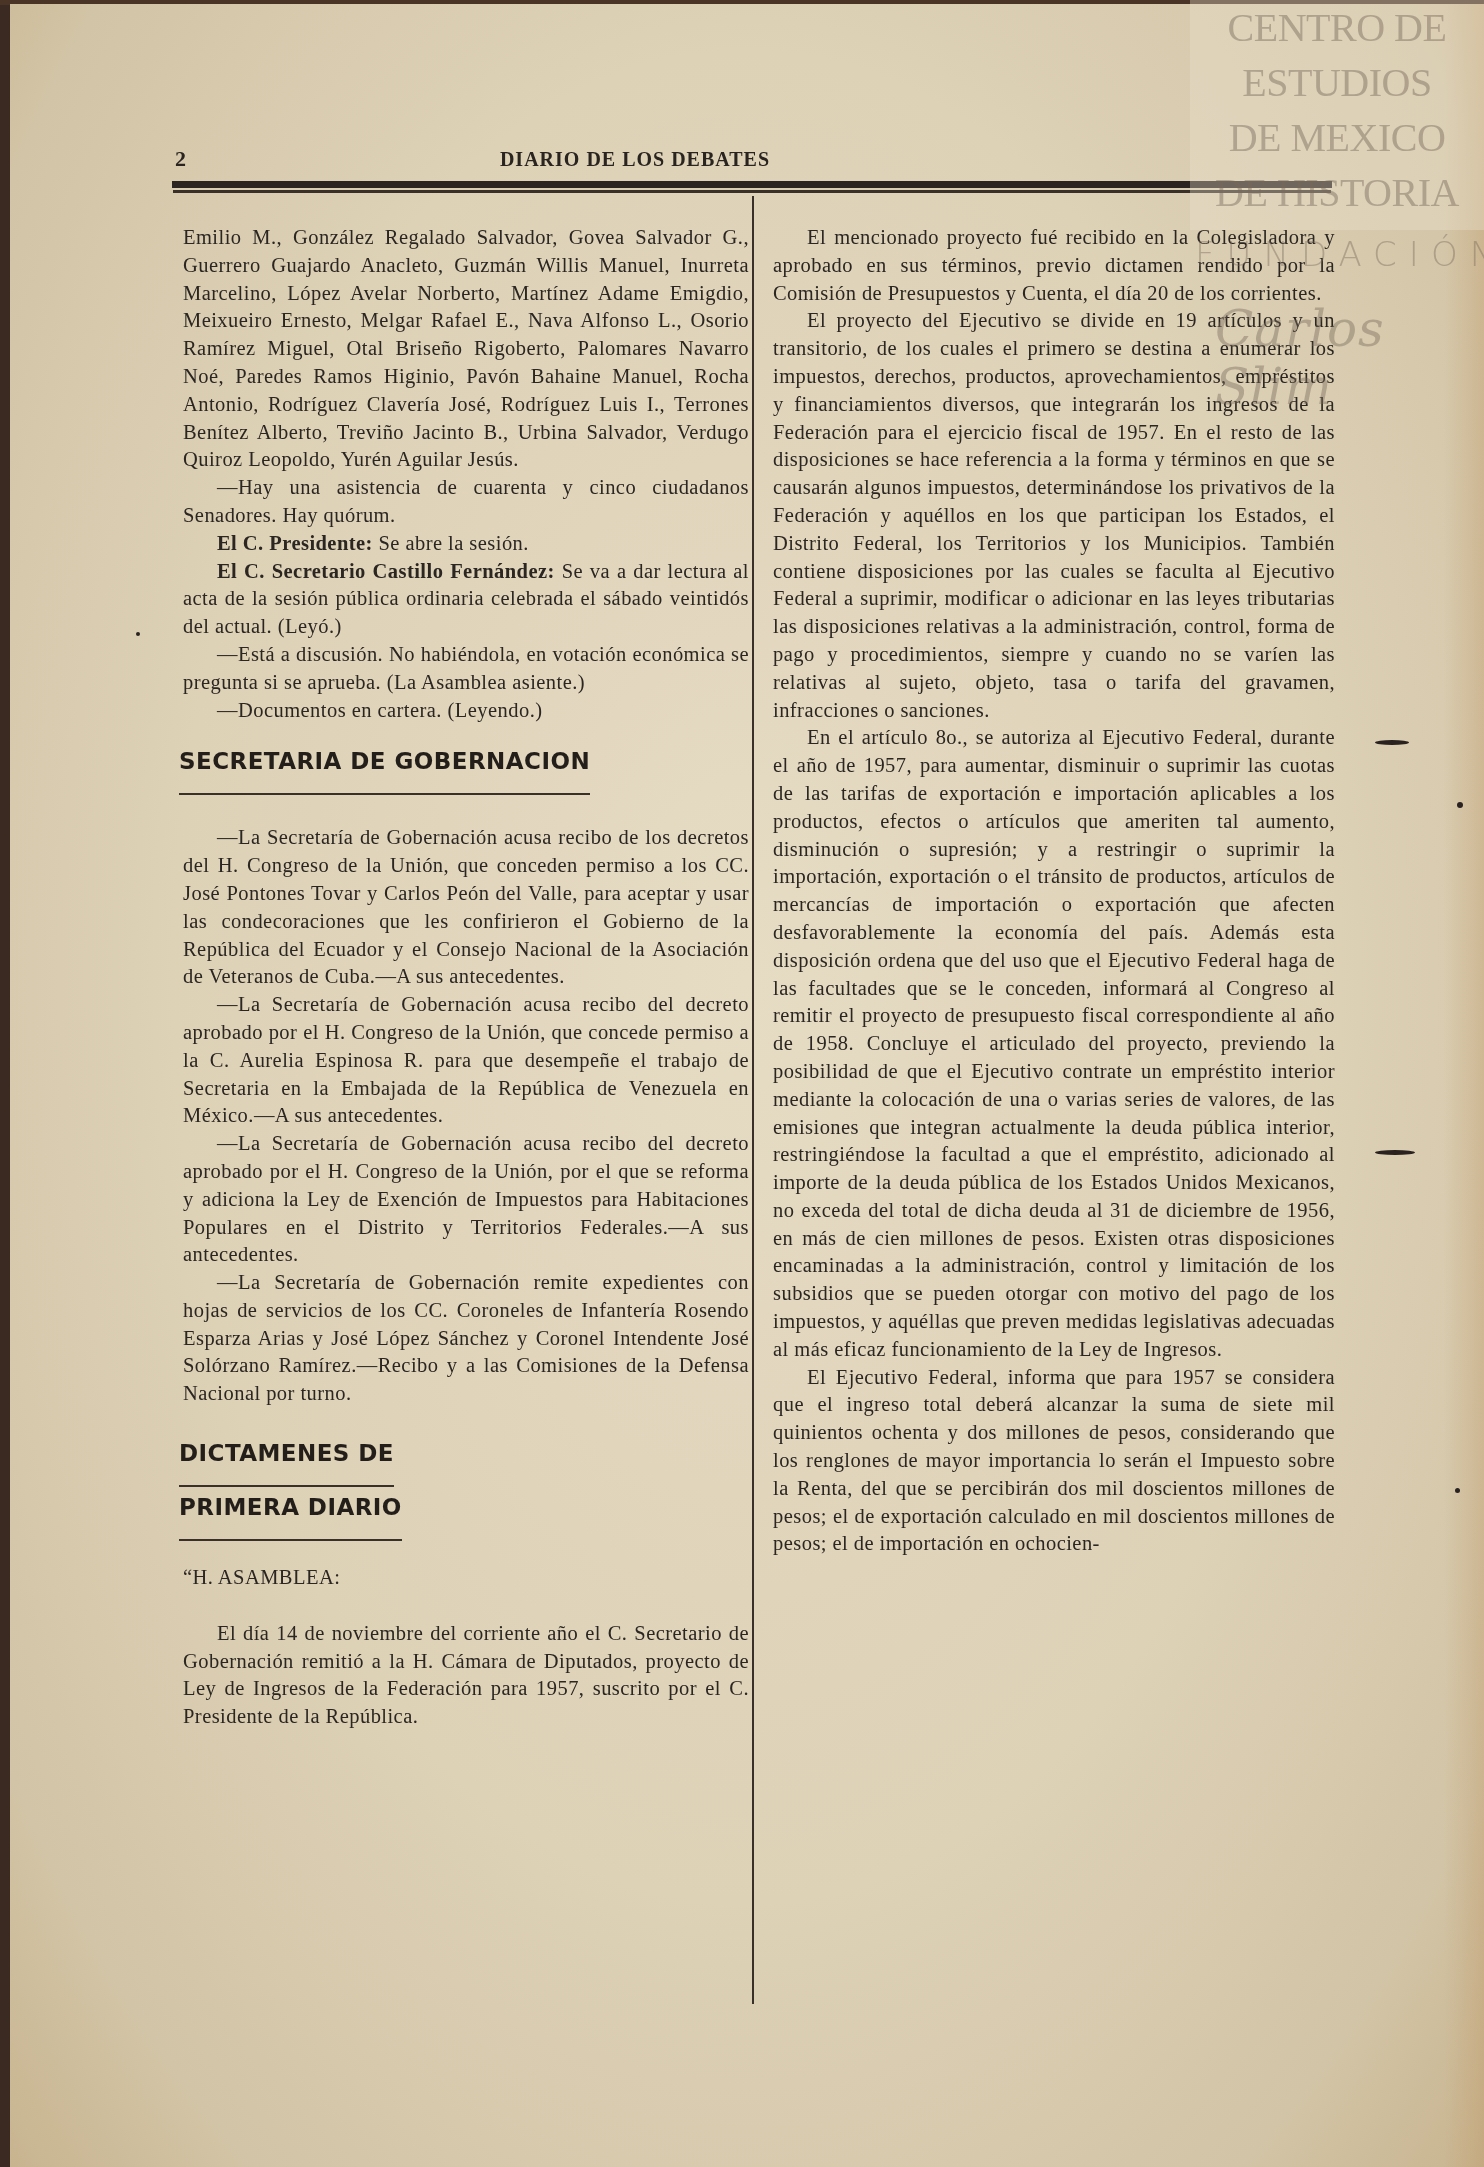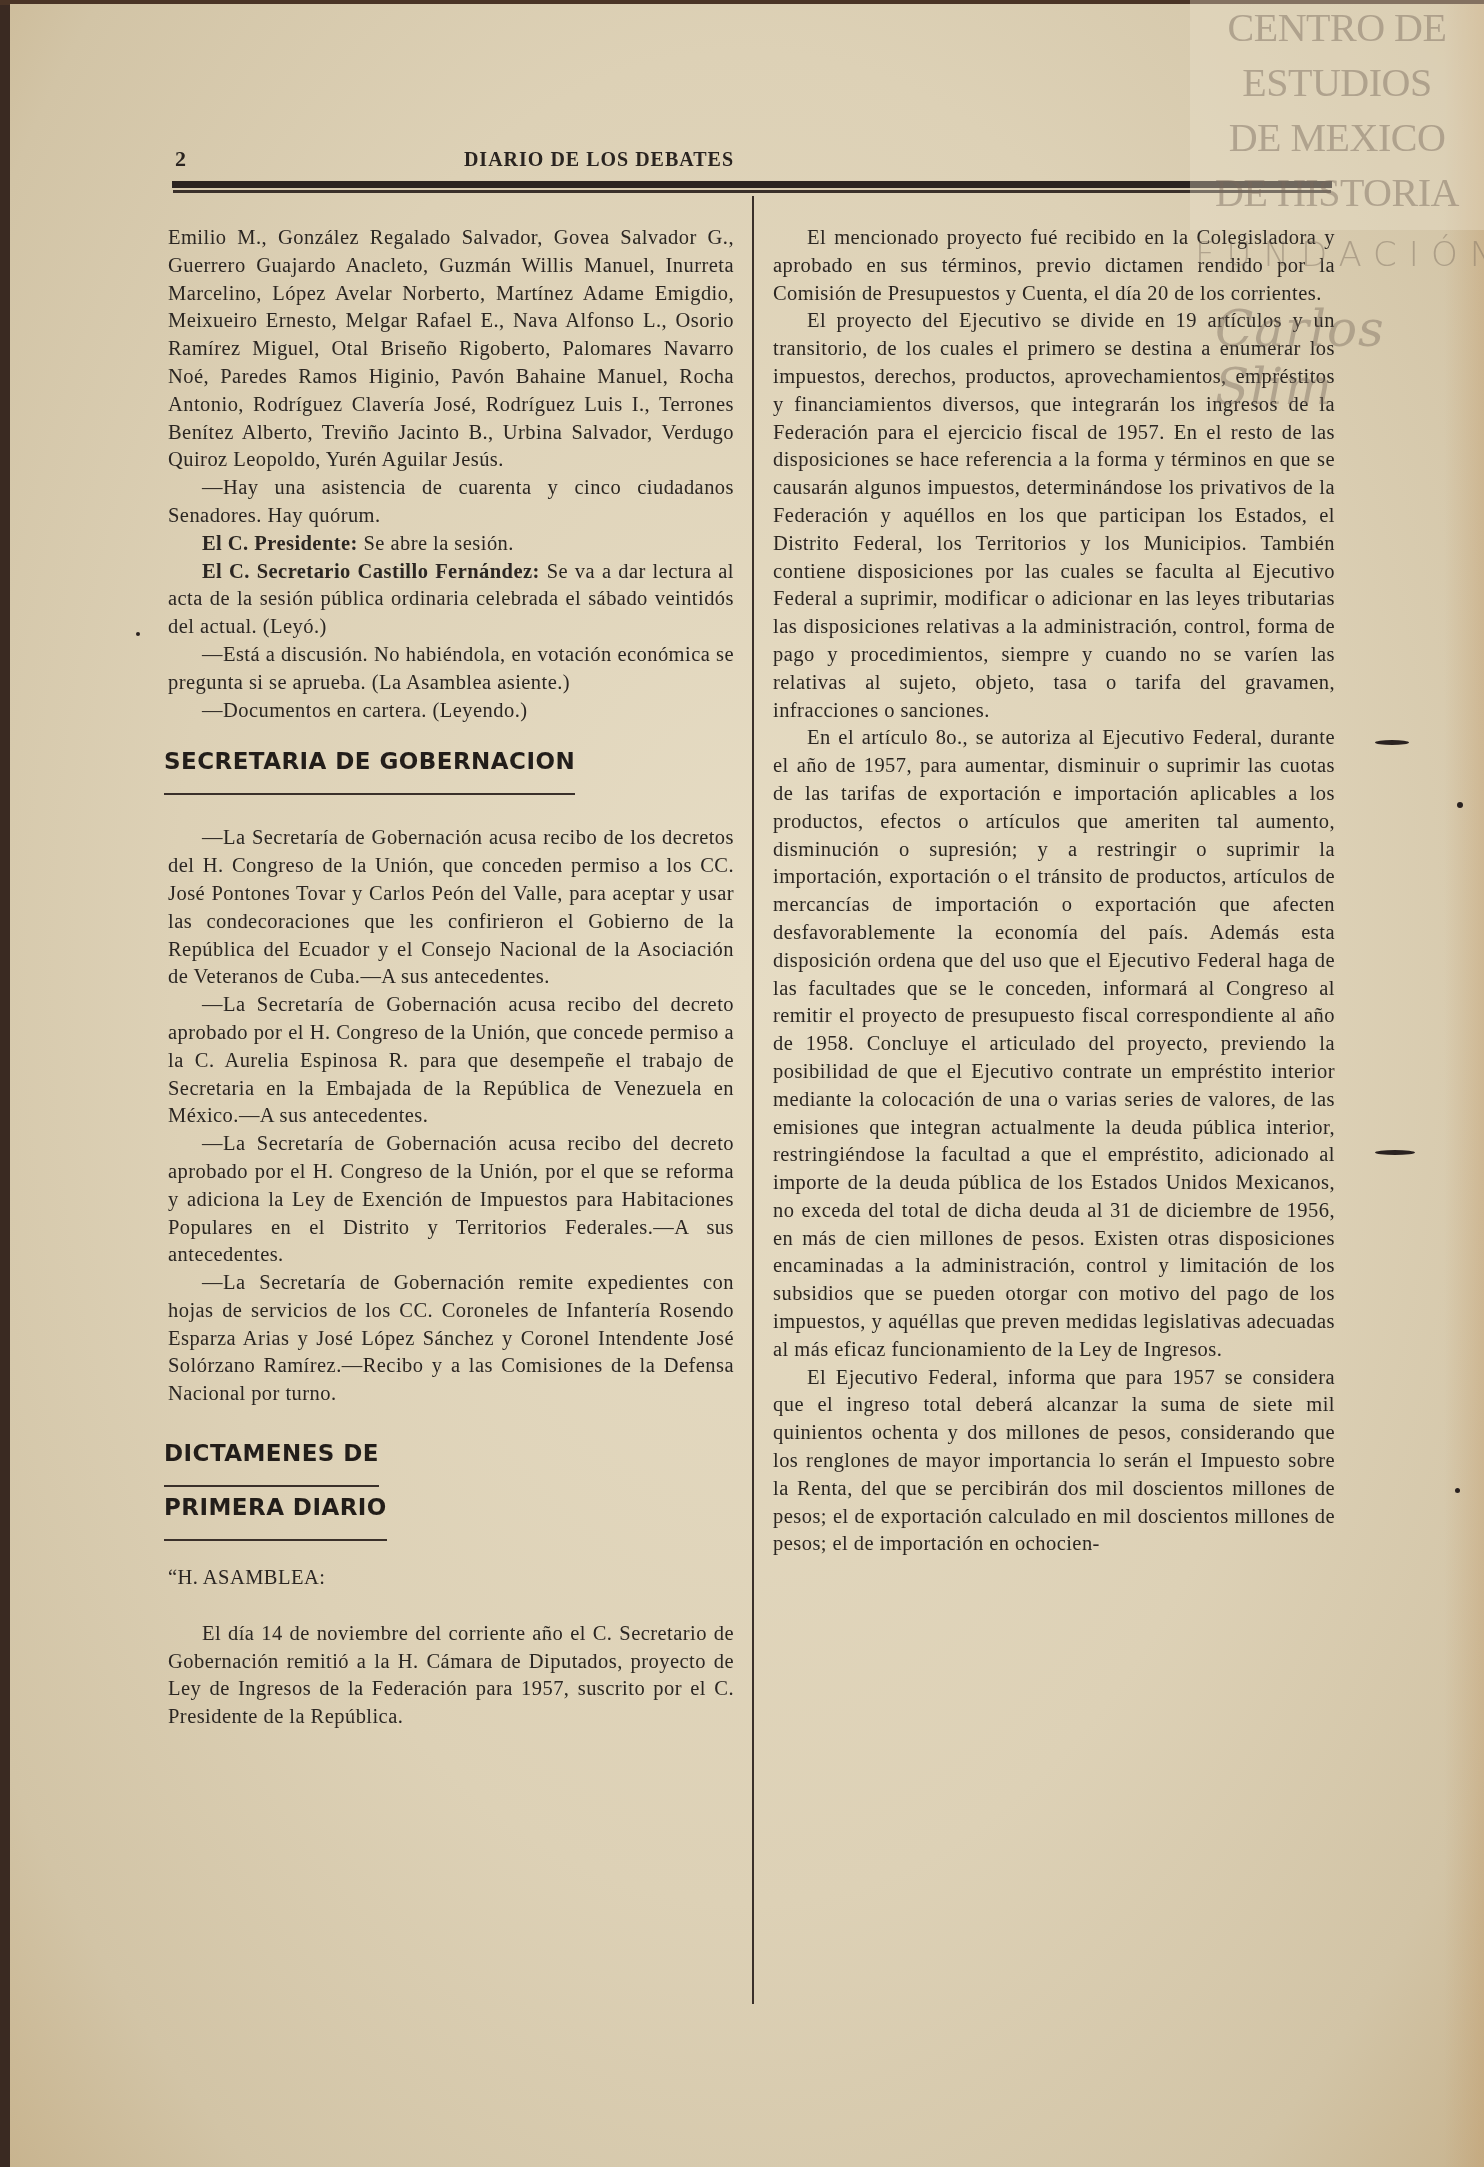--- a/index.html
+++ b/index.html
@@ -17,37 +17,37 @@
     background: linear-gradient(90deg, rgba(200,170,120,0) 0%, rgba(190,150,100,0.35) 100%);
   }
   .topedge { position: absolute; left: 0; top: 0; width: 1484px; height: 5px; background: #4a3426; }
   .page-number {
     position: absolute; left: 175px; top: 146px; font-size: 22px; font-weight: bold; color: #2a2420;
     font-family: "Liberation Serif", serif;
   }
   .running-title {
     position: absolute; left: 0; width: 1150px; top: 148px; text-align: center;
     font-size: 20px; font-weight: bold; letter-spacing: 1px; color: #2a2420;
-    font-family: "Liberation Serif", serif; padding-left: 24px;
+    font-family: "Liberation Serif", serif; padding-left: 60px;
   }
   .header-rule {
     position: absolute; left: 172px; top: 181px; width: 1160px; height: 7px;
     background: #2c2420; border-bottom: 2px solid #d9ccb0;
     box-shadow: 0 4px 0 -1px #3a302a;
   }
   .column-divider {
     position: absolute; left: 752px; top: 196px; width: 2px; height: 1808px; background: #3a302a;
   }
   .col {
     position: absolute; top: 224px; color: #2b2622;
     font-family: "Liberation Serif", serif;
     font-size: 20.5px; line-height: 27.8px; text-align: justify; hyphens: manual;
     letter-spacing: 0.45px;
   }
-  .col.left { left: 168px; width: 566px; }
+  .col.left { left: 183px; width: 566px; }
   .col.right { left: 773px; width: 562px; }
   .col p { margin: 0; text-indent: 34px; }
   .col p.noindent { text-indent: 0; }
   .col p .speaker { font-weight: bold; }
   .section-heading-block { margin: 22px 0 22px -4px; }
   .section-heading-block .line {
     display: inline-block; font-family: "DejaVu Sans", sans-serif; font-weight: bold; font-size: 23px;
     color: #231e1a; border-bottom: 2px solid #3a302a; line-height: 30px; padding-bottom: 17px; margin-bottom: 5px;
   }
   .salutation { text-indent: 0 !important; margin: 4px 0 28px 0 !important; font-family: Liberation Serif, serif; }

